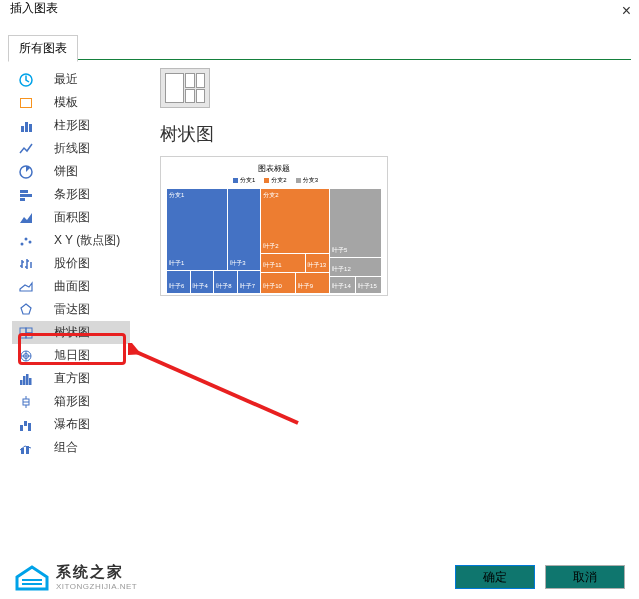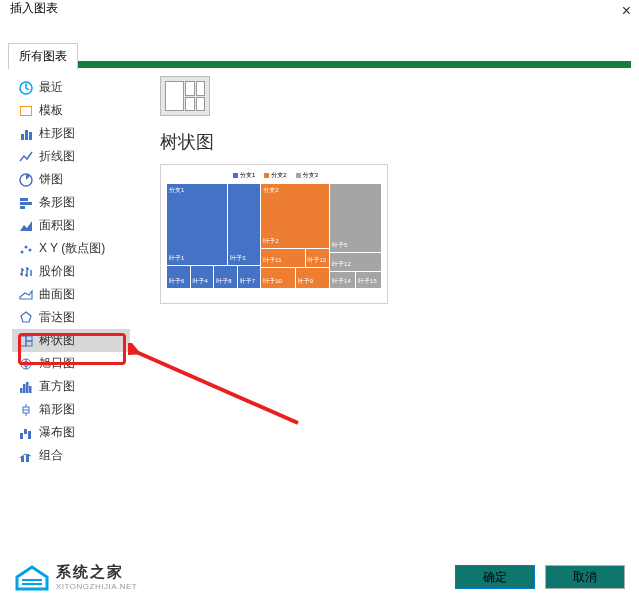--- a/index.html
+++ b/index.html
@@ -1,23 +1,23 @@
 <!DOCTYPE html>
 <html><head>
 <meta charset="utf-8">
 <style>
 * { margin: 0; padding: 0; box-sizing: border-box; font-family: "Microsoft YaHei", sans-serif; }
 body { background: #fff; width: 639px; height: 599px; position: relative; overflow: hidden; }
 .titlebar { height: 28px; display: flex; align-items: flex-start; padding-left: 10px; font-size: 12px; position: relative; }
 .titlebar .close { position: absolute; right: 8px; top: 2px; font-size: 16px; color: #333; cursor: pointer; }
-.tab-strip { margin: 14px 8px 0 8px; border-bottom: 7px solid #15803d; height: 26px; }
+.tab-strip { margin: 6px 8px 0 8px; border-bottom: 1px solid #15803d; height: 26px; }
 .tab { display: inline-block; padding: 4px 10px; font-size: 12px; background: #fff; border: 1px solid #ccc; border-bottom: 1px solid #fff; position: relative; top: 1px; }
 .content { display: flex; padding: 8px 12px 0 12px; height: 470px; }
 .sidebar { width: 118px; }
-.sidebar-item { display: flex; align-items: center; gap: 5px; padding: 3px 6px; font-size: 12px; color: #333; cursor: pointer; }
+.sidebar-item { display: flex; align-items: center; gap: 20px; padding: 3px 6px; font-size: 12px; color: #333; cursor: pointer; }
 .sidebar-item.selected { background: #d8d8d8; }
 .sidebar-item .icon { width: 16px; height: 16px; display: inline-flex; align-items: center; justify-content: center; }
 .highlight-box { position: absolute; border: 3px solid #e82020; border-radius: 4px; left: 18px; top: 333px; width: 108px; height: 32px; pointer-events: none; }
 .arrow { position: absolute; left: 128px; top: 343px; width: 180px; height: 100px; pointer-events: none; }
 .main { flex: 1; padding-left: 30px; }
 .thumb { width: 50px; height: 40px; background: #e6e6e6; border: 1px solid #bbb; padding: 4px; display: grid; grid-template-columns: 2fr 1fr 1fr; grid-template-rows: 1fr 1fr; gap: 1px; }
 .thumb div { background: #fff; border: 1px solid #999; }
 .chart-title { font-size: 18px; margin: 14px 0 10px 0; color: #333; }
 .chart-preview { width: 228px; height: 140px; border: 1px solid #d0d0d0; padding: 6px; background: #fff; }
 .chart-header { text-align: center; font-size: 8px; margin-bottom: 2px; }
@@ -215,20 +215,21 @@
     <div class="thumb">
       <div style="grid-row:1/3"></div>
         <div></div>
         <div></div>
         <div></div>
         <div></div>
     </div>
     <div class="chart-title">树状图</div>
 
     <div class="chart-preview">
+      <div class="chart-header">图表标题</div>
       <div class="legend" id="legend"><span><span class="sw" style="background:#4472c4"></span>分支1</span><span><span class="sw" style="background:#ed7d31"></span>分支2</span><span><span class="sw" style="background:#a5a5a5"></span>分支3</span></div>
       <div class="treemap">
         <div class="tm-col" style="width:44%">
           <div style="display:flex;flex:1;gap:1px">
             <div class="tm-cell c1" style="flex:2"><span>分支1</span><span class="lbl">叶子1</span></div>
             <div class="tm-cell c1" style="flex:1">
                 <span class="lbl">叶子3</span>
               </div>
           </div>
           <div style="display:flex;height:22px;gap:1px">

